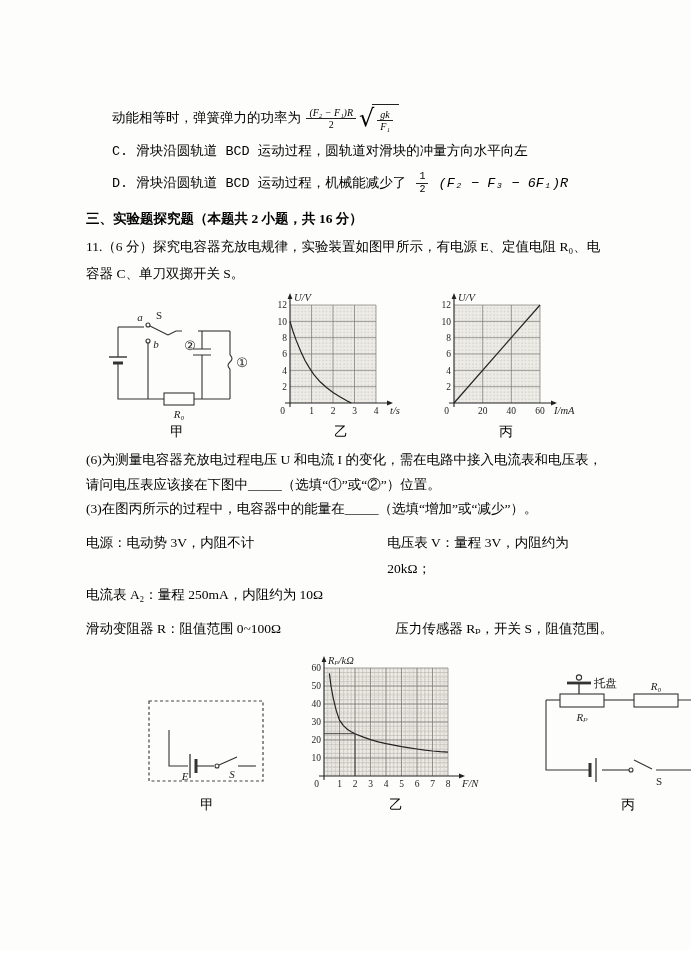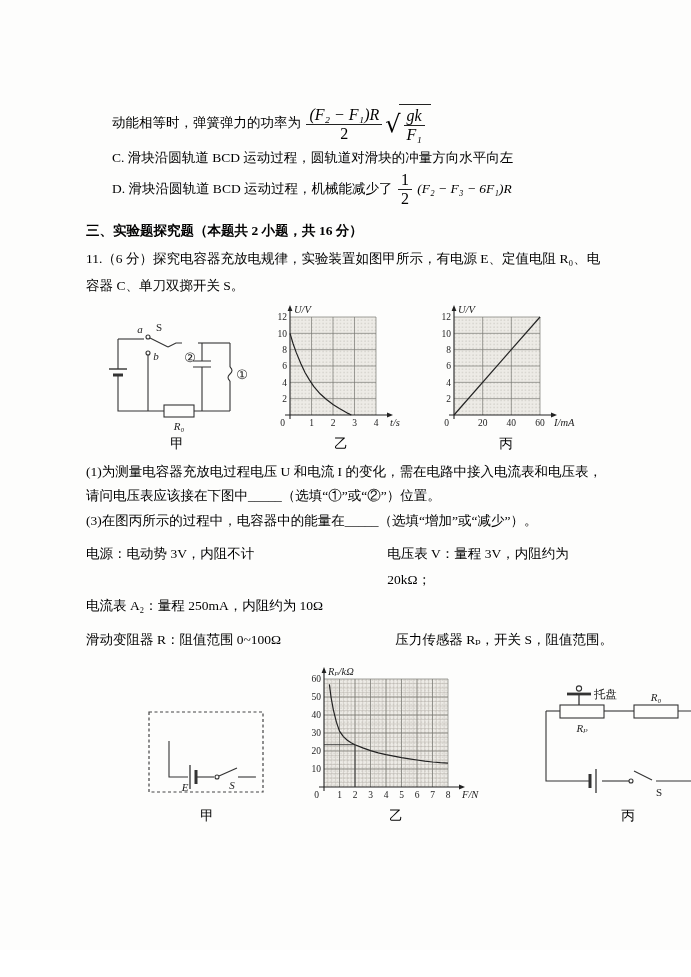--- a/index.html
+++ b/index.html
@@ -7,26 +7,26 @@
     position:relative;box-sizing:border-box;width:691px;height:950px;overflow:hidden;
     background:#fdfdfc;color:#000000;
     font-family:"Liberation Serif","DejaVu Serif",serif;
     font-size:13.5px;
     padding:104px 78px 0 86px;
   }
   p{margin:0;}
   .line{line-height:26px;}
   .tight{line-height:24.5px;}
   .indent{padding-left:26px;}
-  .opt{}
+  .opt{margin-top:6px;font-family:Liberation Mono, monospace;}
   .heading{font-weight:bold;margin-top:8px;line-height:28px;}
   .stem{margin-top:0;line-height:27px;}
   .var{font-style:italic;}
   
-  .frac{display:inline-block;vertical-align:middle;text-align:center;font-size:16px;line-height:1.15;margin:0 2px;}
+  .frac{display:inline-block;vertical-align:middle;text-align:center;font-size:10px;line-height:1.15;margin:0 2px;}
   .frac .num{display:block;border-bottom:1px solid #222;padding:0 3px;}
   .frac .den{display:block;}
   
   .sqrt{display:inline-flex;align-items:center;vertical-align:middle;margin-left:1px;}
   .sqrt .rad{font-size:24px;line-height:0.9;font-family:"DejaVu Sans",sans-serif;margin-right:-2px;}
   .sqrt .body{display:inline-block;border-top:1.3px solid #222;padding:2px 4px 0 3px;text-decoration:underline;}
   .sqrt .frac .num{border-bottom:1px solid #222;}
   
   .figrow{display:flex;align-items:flex-end;}
   .figrow1{margin:6px 0 8px 16px;gap:14px;}
@@ -172,21 +172,21 @@
           <text x="21" y="15.2" font-size="9.5" text-anchor="end" fill="#222">12</text>
           <text x="28" y="8" font-size="10.5" text-anchor="start" fill="#222" font-style="italic">U/V</text>
           <text x="124" y="121" font-size="10.5" text-anchor="start" fill="#222" font-style="italic">I/mA</text>
           <path d="M24.0,110.0 L110.0,12.0" fill="none" stroke="#222" stroke-width="1.2"></path>
         </svg>
       <div class="figcap">丙</div>
     </div>
   </div>
 
   <div class="parts">
-    <p class="tight">(1)为测量电容器充放电过程电压 U 和电流 I 的变化，需在电路中接入电流表和电压表，请问电压表应该接在下图中_____（选填“①”或“②”）位置。</p>
+    <p class="tight">(6)为测量电容器充放电过程电压 U 和电流 I 的变化，需在电路中接入电流表和电压表，请问电压表应该接在下图中_____（选填“①”或“②”）位置。</p>
     <p class="tight">(3)在图丙所示的过程中，电容器中的能量在_____（选填“增加”或“减少”）。</p>
   </div>
 
 
   <div class="equip">
     <div class="equip-row">
       <span class="lcol">电源：电动势 3V，内阻不计</span>
       <span>电压表 V：量程 3V，内阻约为 20kΩ；</span>
     </div>
     <div class="equip-row">

